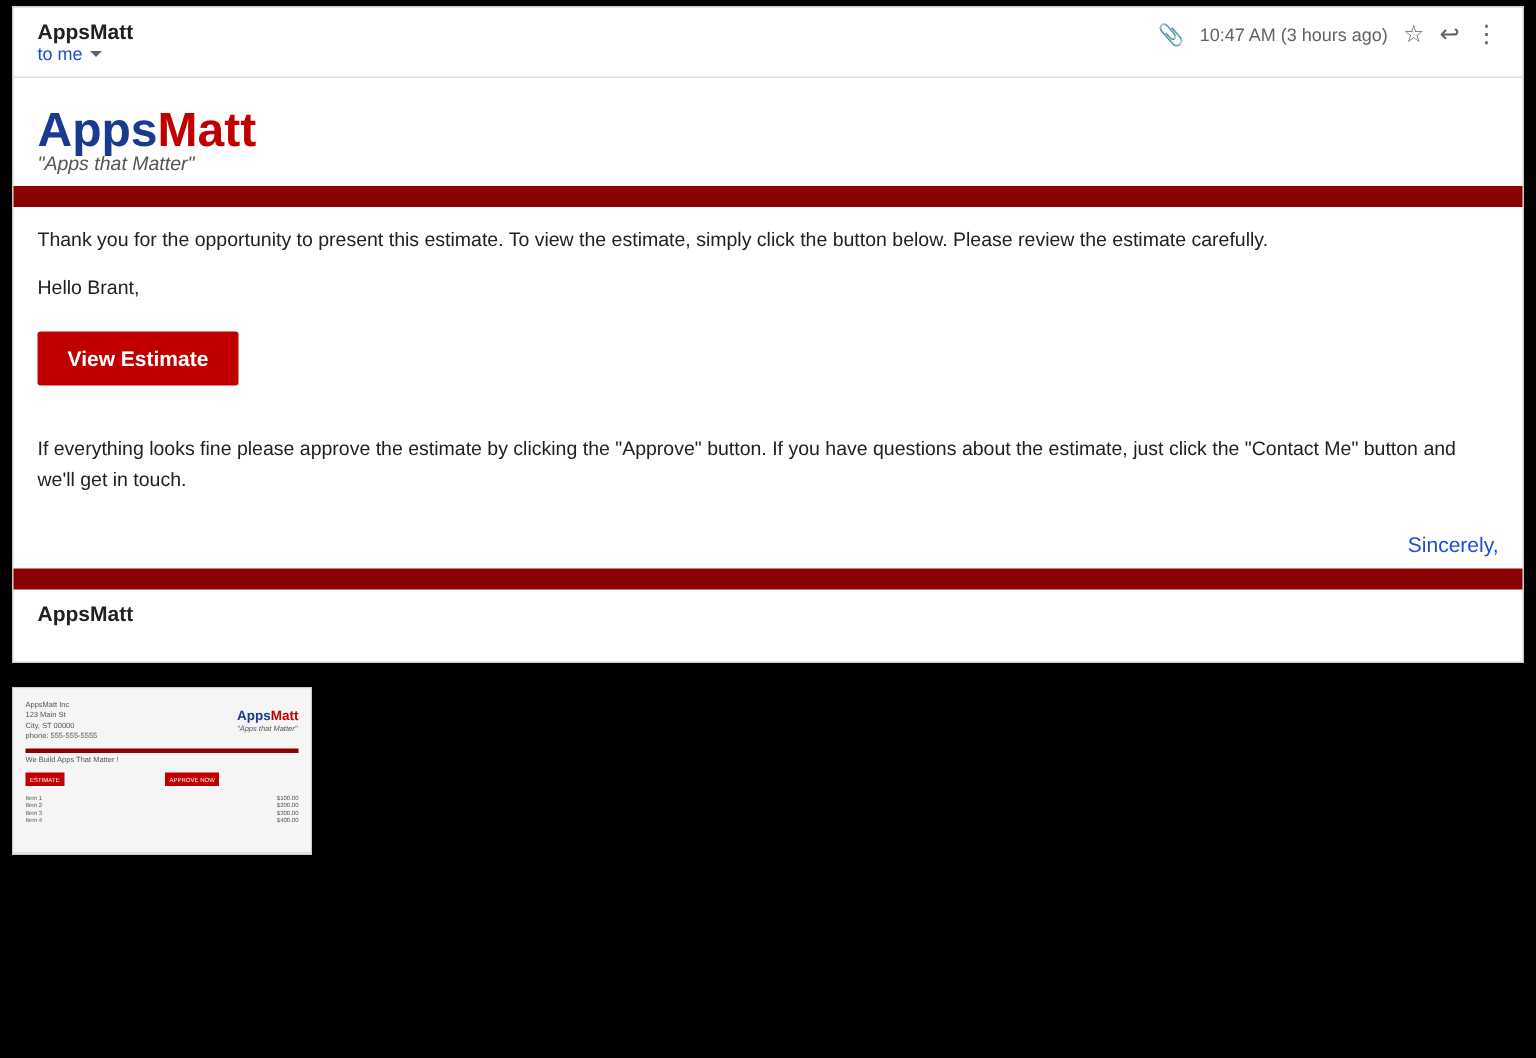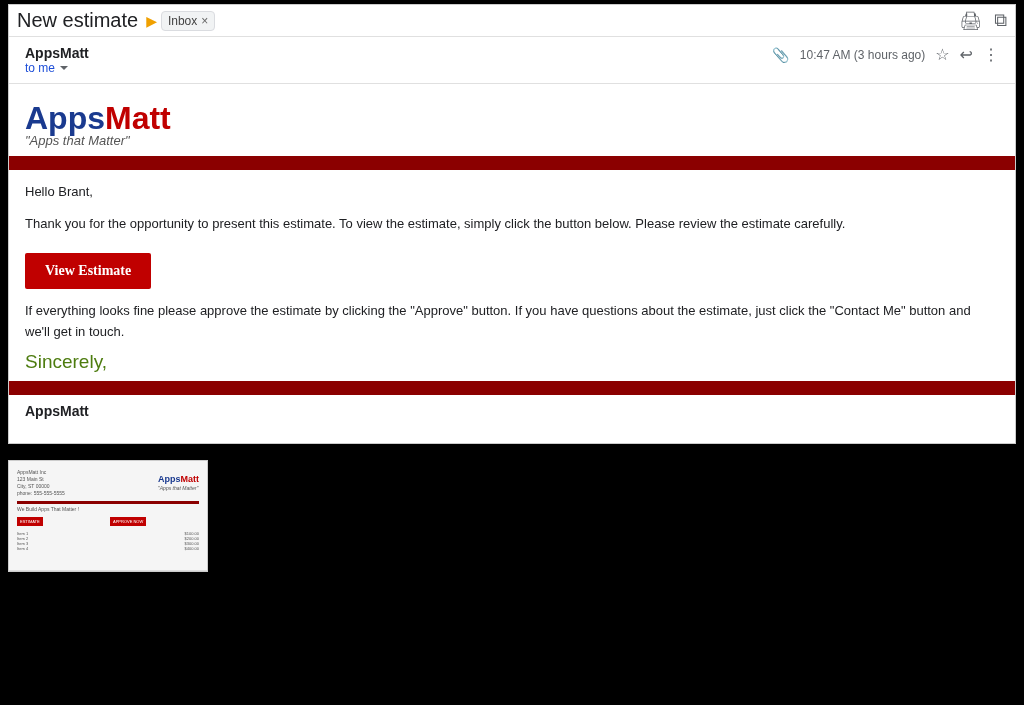--- a/index.html
+++ b/index.html
@@ -169,34 +169,34 @@
     .view-estimate-btn {
       background: #c00000;
       color: #fff;
       border: none;
       padding: 10px 20px;
       font-size: 14px;
       font-weight: bold;
       cursor: pointer;
       border-radius: 2px;
       margin: 8px 0;
-      font-family: Liberation Serif, serif;
     }
 
     .body-text-bottom {
       font-size: 13px;
       color: #202124;
       line-height: 1.6;
-      margin: 4px 0;
+      margin: 24px 0;
     }
 
     .sincerely-text {
-      font-size: 19px;
-      color: #4d7c0f;
+      font-size: 14px;
+      color: #1d4ed8;
       margin: 8px 0;
+      text-align: right;
     }
 
     .signature-name {
       font-size: 14px;
       font-weight: bold;
       color: #202124;
       margin: 6px 0 8px 0;
     }
 
     
@@ -328,33 +328,20 @@
       border-top: 4px solid #5f6368;
       margin-left: 2px;
       vertical-align: middle;
     }
   </style>
 </head>
 <body>
 
 <div class="email-container">
 
-  <div class="email-header-bar">
-    <span class="email-subject">New estimate</span>
-    <span class="arrow-icon">▶</span>
-    <span class="inbox-badge">
-      <span>Inbox</span>
-      <span class="close-x">×</span>
-    </span>
-    <span class="header-spacer"></span>
-    <div class="header-actions">
-      <span>🖨</span>
-      <span>⧉</span>
-    </div>
-  </div>
 
   <div class="sender-row">
     <div class="sender-info">
       <div class="sender-name">AppsMatt</div>
       <div class="sender-to">
         <span>to me</span>
         <span class="chevron-down"></span>
       </div>
     </div>
     <div class="sender-meta">
@@ -374,24 +361,24 @@
       <div>
         <span class="logo-apps">Apps</span><span class="logo-matt">Matt</span>
       </div>
       <div class="logo-tagline">"Apps that Matter"</div>
     </div>
 
     
     <div class="red-bar"></div>
 
     
+    <p class="body-text">Thank you for the opportunity to present this estimate. To view the estimate, simply click the button below. Please review the estimate carefully.</p>
+
+    
     <p class="body-text">Hello Brant,</p>
-
-    
-    <p class="body-text">Thank you for the opportunity to present this estimate. To view the estimate, simply click the button below. Please review the estimate carefully.</p>
 
     
     <button class="view-estimate-btn">View Estimate</button>
 
     
     <p class="body-text-bottom">If everything looks fine please approve the estimate by clicking the "Approve" button. If you have questions about the estimate, just click the "Contact Me" button and we'll get in touch.</p>
 
     
 
     

